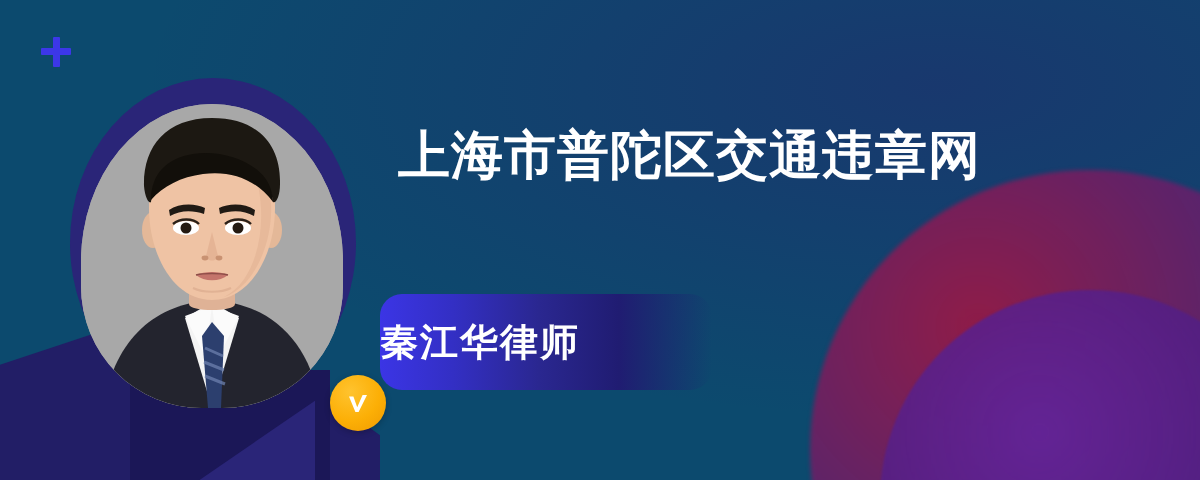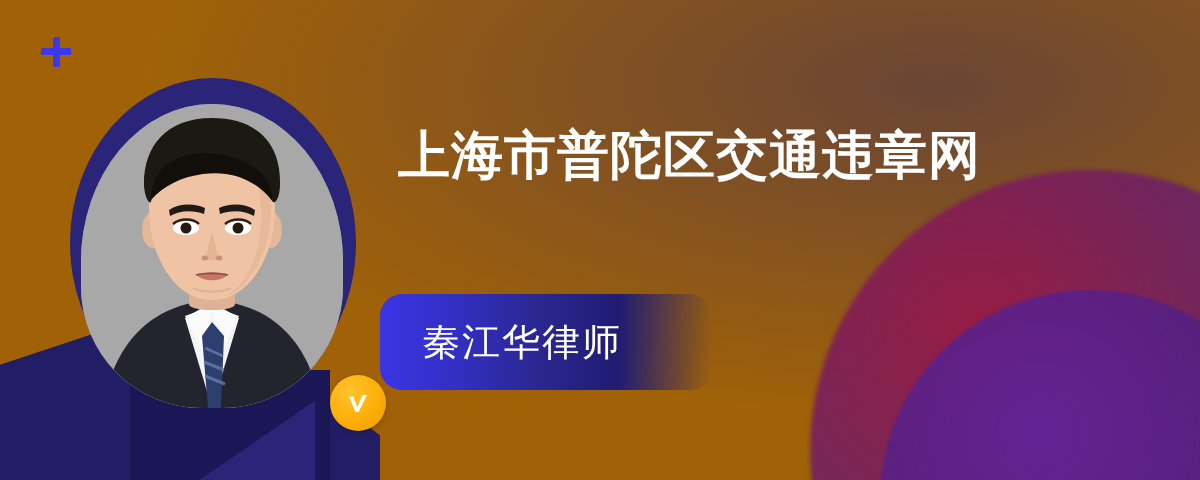--- a/index.html
+++ b/index.html
@@ -4,21 +4,21 @@
 <style>
   html, body {
     margin: 0; padding: 0;
     background: #0e0b3a;
   }
   .banner {
     position: relative;
     width: 1200px;
     height: 480px;
     overflow: hidden;
-    background: #a16207;
+    background: #0c4a6e;
     font-family: "Liberation Sans", "DejaVu Sans", sans-serif;
   }
 
   
   .bg-layer {
     position: absolute;
     inset: 0;
     overflow: hidden;
     pointer-events: none;
   }
@@ -173,23 +173,22 @@
     width: 332px;
     height: 96px;
     border-radius: 22px;
     background: linear-gradient(90deg, #3B35E5 0%, #332FC4 22%, #2A2790 48%, #201C72 72%, rgba(24,20,90,0) 100%);
     display: flex;
     align-items: center;
   }
   .name-text {
     color: #ffffff;
     font-size: 38px;
-    font-weight: 400;
+    font-weight: 700;
     letter-spacing: 2px;
-    padding-left: 42px;
     white-space: nowrap;
   }
 </style>
 </head>
 <body>
 
 <div class="banner">
 
   <div class="bg-layer">
     <div class="vignette"></div>

